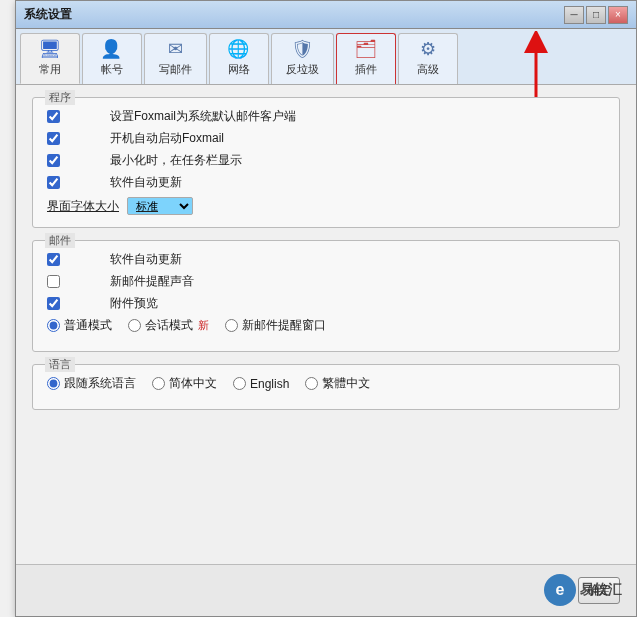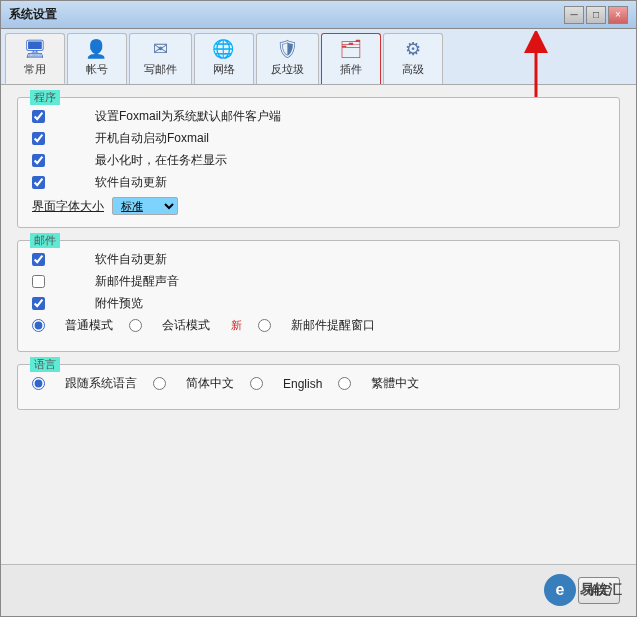--- a/index.html
+++ b/index.html
@@ -16,20 +16,21 @@
     }
     .window {
       width: 637px;
       height: 617px;
       background: #f0f0f0;
       border: 1px solid #888;
       box-shadow: 2px 2px 8px rgba(0,0,0,0.4);
       display: flex;
       flex-direction: column;
       position: relative;
+      margin-left: 15px;
     }
     .title-bar {
       background: linear-gradient(to bottom, #c8ddf2, #a8c6e8);
       height: 28px;
       display: flex;
       align-items: center;
       justify-content: space-between;
       padding: 0 8px;
       border-bottom: 1px solid #888;
       user-select: none;
@@ -100,21 +101,21 @@
       border-radius: 3px;
       margin-bottom: 12px;
       padding: 10px 14px 12px;
       background: #f8f8f8;
       position: relative;
     }
     .section-label {
       position: absolute;
       top: -8px;
       left: 12px;
-      background: #5eead4;
+      background: #e5e5e5;
       padding: 0 4px;
       font-size: 11px;
       color: #555;
     }
     .checkbox-row {
       display: flex;
       align-items: center;
       margin-bottom: 5px;
       font-size: 12px;
       color: #222;
@@ -145,21 +146,21 @@
       display: flex;
       align-items: center;
       margin-bottom: 5px;
       font-size: 12px;
       color: #222;
       gap: 16px;
     }
     .radio-option {
       display: flex;
       align-items: center;
-      gap: 20px;
+      gap: 4px;
     }
     .radio-option input[type=radio] {
       accent-color: #3366cc;
     }
     .new-badge {
       color: #cc2222;
       font-size: 11px;
       margin-left: 1px;
     }
     .footer {

